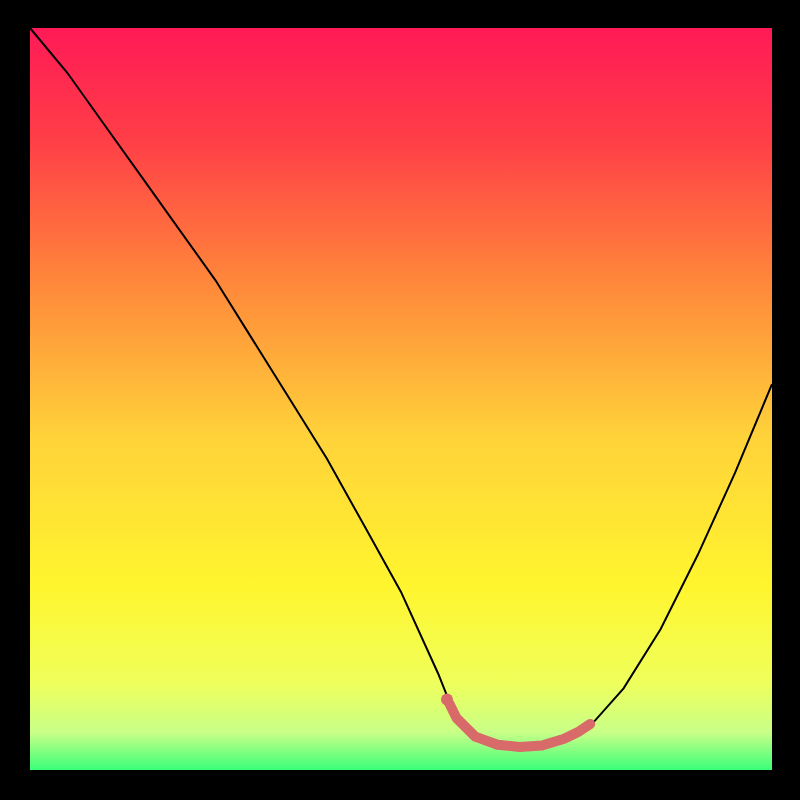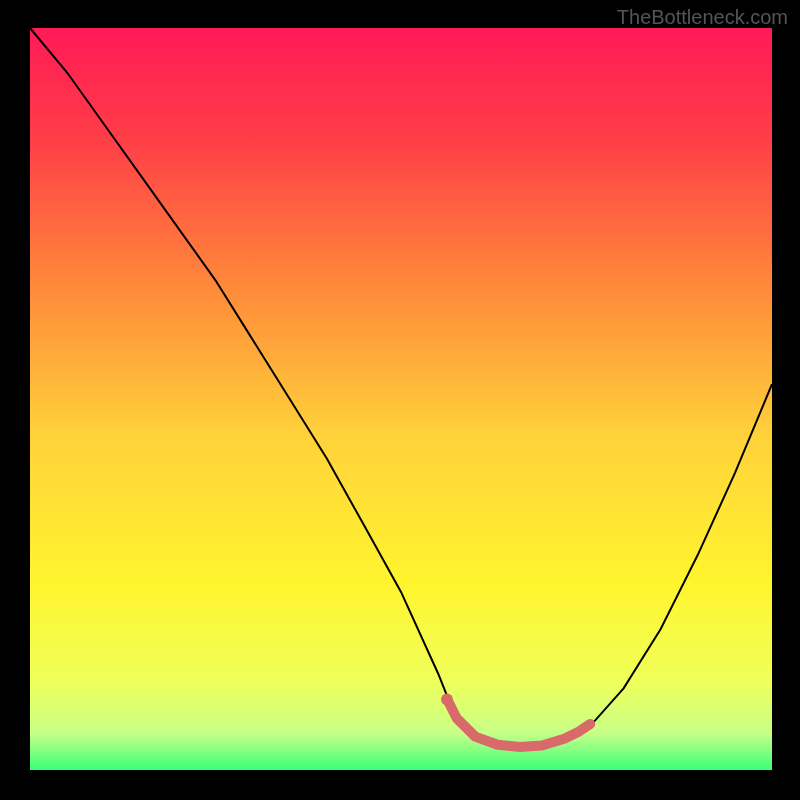--- a/index.html
+++ b/index.html
@@ -48,14 +48,13 @@
           <stop offset="95%" stop-color="#c8ff88"></stop>
           <stop offset="100%" stop-color="#3aff7a"></stop>
         </linearGradient>
     </defs>
     <rect id="bg-rect" fill="#000" x="0" y="0" width="800" height="800"></rect>
     <rect id="plot-rect" fill="url(#bg-grad)" x="30" y="28" width="742" height="742"></rect>
     <path id="curve-path" fill="none" d="M30.0 28.0 L67.1 72.5 L104.2 124.5 L141.3 176.4 L178.4 228.3 L215.5 280.3 L252.6 339.6 L289.7 399.0 L326.8 458.4 L363.9 525.1 L401.0 591.9 L438.1 673.5 L452.9 710.6 L475.2 736.6 L497.5 746.3 L519.7 747.7 L542.0 746.3 L564.2 740.3 L593.9 721.8 L623.6 688.4 L660.7 629.0 L697.8 554.8 L734.9 473.2 L772.0 384.2 " stroke="#000000" stroke-width="2"></path>
     <path id="highlight-path" fill="none" stroke-linecap="round" stroke-linejoin="round" d="M449.2 703.2 L456.6 718.1 L475.2 736.6 L497.5 744.8 L519.7 747.0 L542.0 745.5 L564.2 738.8 L579.1 731.4 L590.2 724.0 " stroke="#d96a6a" stroke-width="10"></path>
     <circle id="highlight-dot" cx="447.0" cy="699.5" r="6" fill="#d96a6a"></circle>
   </svg>
-  <div class="watermark">TheBottleneck.com</div>
 </div>
 
 </body></html>

